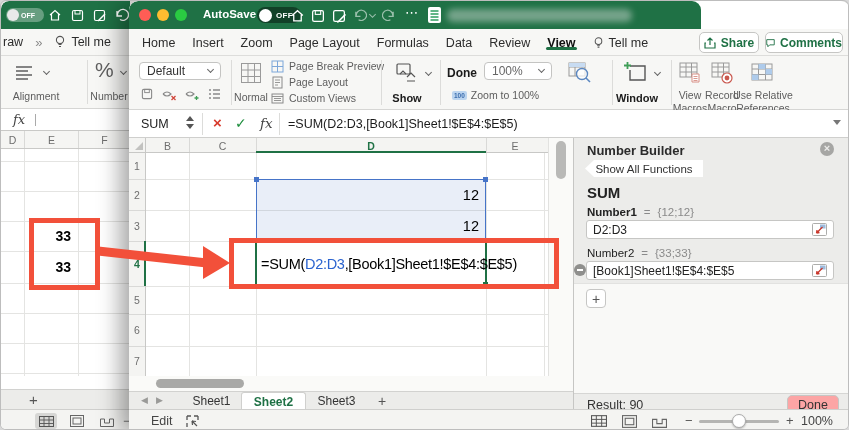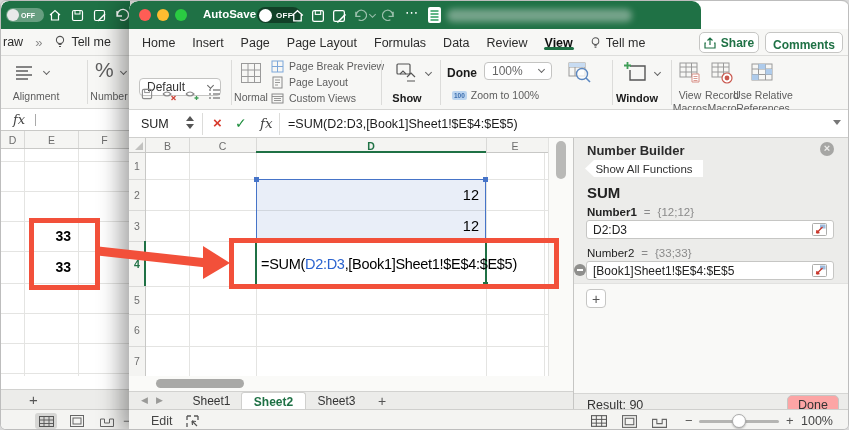--- a/index.html
+++ b/index.html
@@ -204,21 +204,21 @@
             <path d="M2.5 13 a4.5 4.5 0 0 1 9 0" stroke="#fff" fill="none" stroke-width="1.2"></path>
             <circle cx="12.5" cy="11" r="2.2" stroke="#fff" fill="none" stroke-width="1.1"></circle>
           </svg>
       </div>
     </div>
 
     <div class="a ribbon-bg" style="left:0;top:28px;width:721px;height:27px;border-bottom:1px solid #dddddb;">
       <div class="a" style="left:13px;top:0;height:27px;display:flex;align-items:center;gap:17px;">
         <span class="tab">Home</span>
         <span class="tab">Insert</span>
-        <span class="tab">Page</span>
+        <span class="tab">Zoom</span>
         <span class="tab">Page Layout</span>
         <span class="tab">Formulas</span>
         <span class="tab">Data</span>
         <span class="tab">Review</span>
         <span class="tab active">View</span>
         <span class="tab">
           <span class="ticon" style="margin-right:5px;">
             <svg width="11" height="14" viewBox="0 0 12 14">
                 <circle cx="6" cy="5" r="3.6" stroke="#555" fill="none" stroke-width="1.1"></circle>
                 <path d="M4.5 9.5 h3 M5 11.5 h2" stroke="#555" stroke-width="1.1"></path>
@@ -226,31 +226,31 @@
           </span>
           <span>Tell me</span>
         </span>
       </div>
       <div class="a pillbtn" style="left:570px;top:3px;width:60px;height:21px;">
         <svg width="12" height="12" viewBox="0 0 12 12">
             <path d="M6 8 V1.5 M3.5 3.5 L6 1 L8.5 3.5 M2 6 H1 V11 H11 V6 H10" stroke="#1f7145" fill="none" stroke-width="1.2"></path>
           </svg>
         <span>Share</span>
       </div>
-      <div class="a pillbtn" style="left:636px;top:3px;width:78px;height:21px;flex-direction:column;">
+      <div class="a pillbtn" style="left:636px;top:3px;width:78px;height:21px;">
         <svg width="12" height="12" viewBox="0 0 12 12">
             <path d="M1 1.5 H11 V8.5 H5 L2.5 11 V8.5 H1 Z" stroke="#1f7145" fill="none" stroke-width="1.2"></path>
           </svg>
         <span>Comments</span>
       </div>
     </div>
 
     <div class="a ribbon-bg" style="left:0;top:55px;width:721px;height:54px;border-bottom:1px solid #d6d6d4;">
 
-      <div class="a dd" style="left:10px;top:6px;width:82px;height:18px;margin-top:16px;">
+      <div class="a dd" style="left:10px;top:6px;width:82px;height:18px;">
         <span>Default</span>
         <span class="chev" style="margin-top:-3px;"></span>
       </div>
       <div class="a ticon" style="left:10px;top:31px;width:15px;height:14px;">
         <svg width="12" height="12" viewBox="0 0 13 13">
             <rect x="1.5" y="1.5" width="10" height="10" rx="1.5" stroke="#8a8a8a" fill="none" stroke-width="1.2"></rect>
             <rect x="4" y="1.5" width="5" height="3.5" stroke="#8a8a8a" fill="none" stroke-width="1"></rect>
           </svg>
       </div>
       <div class="a ticon" style="left:32px;top:31px;width:16px;height:14px;">

